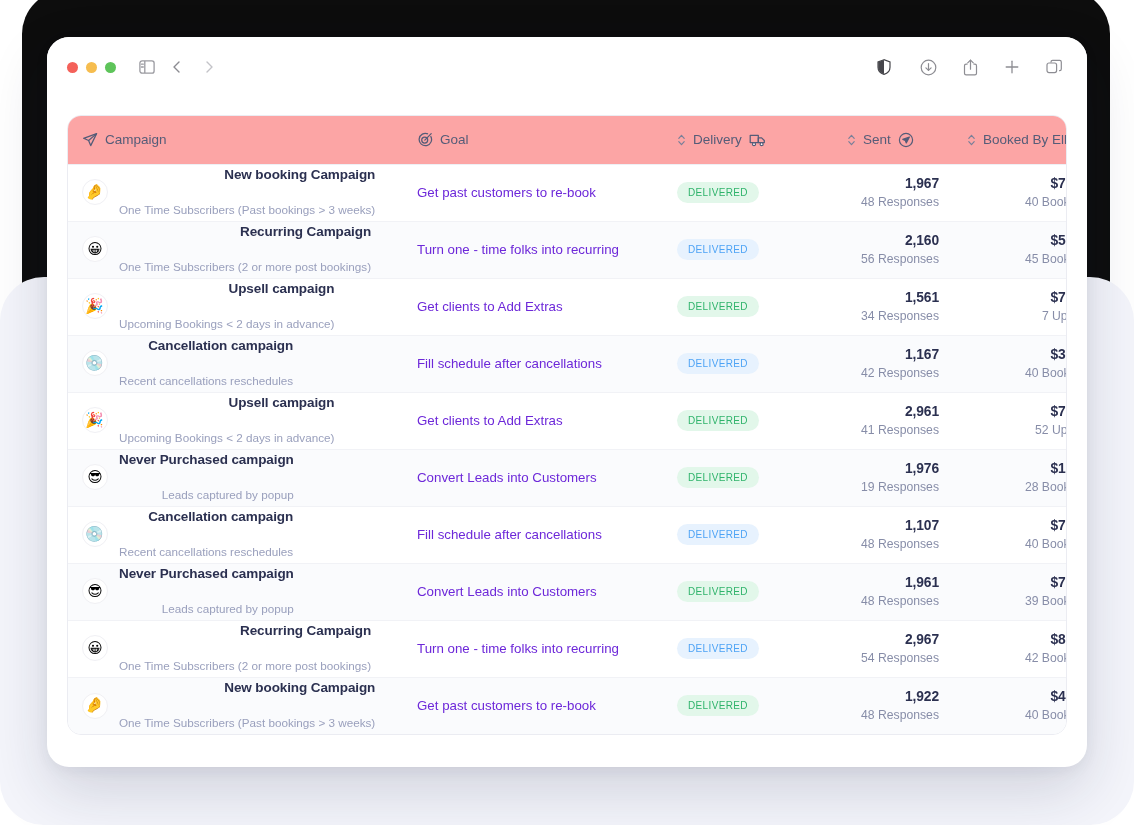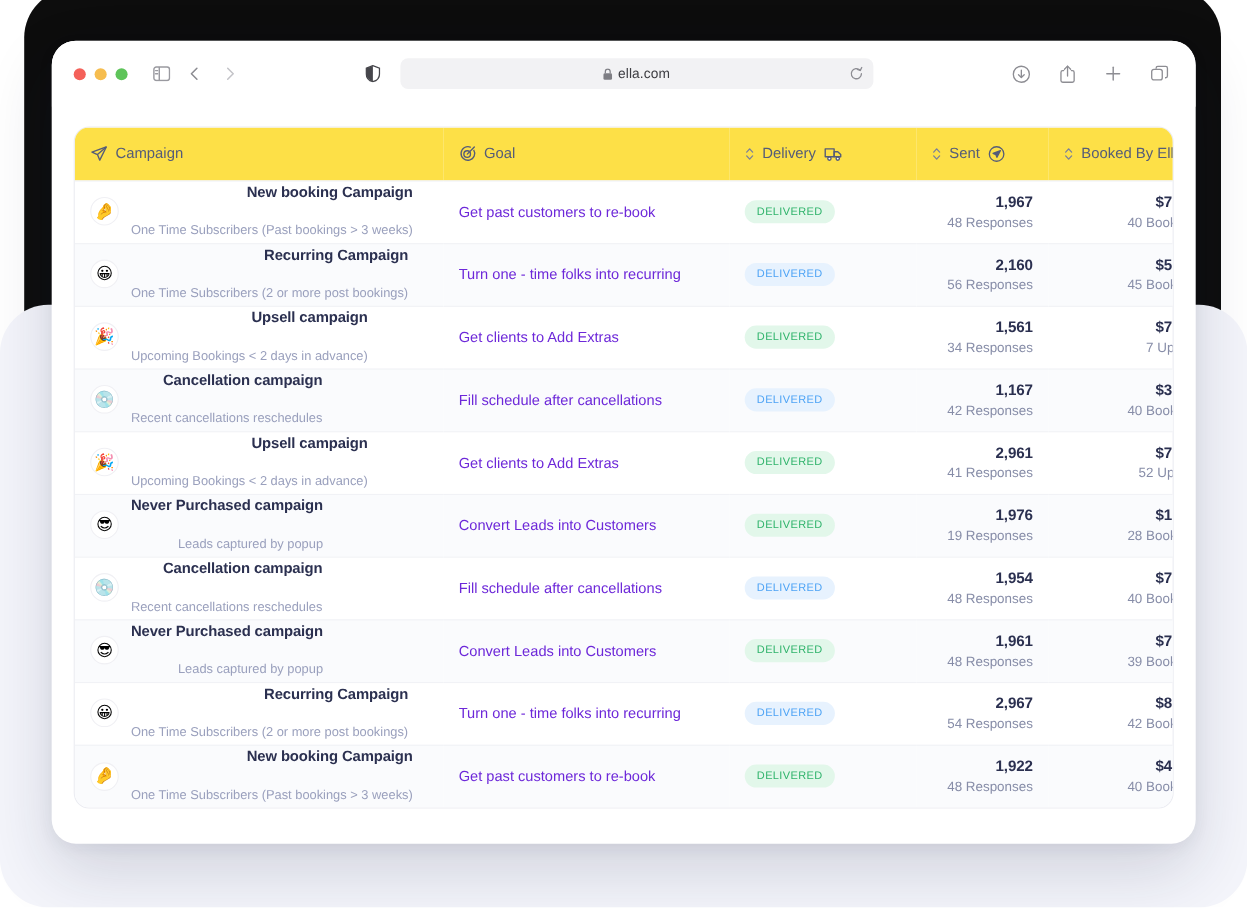--- a/index.html
+++ b/index.html
@@ -91,21 +91,21 @@
     border: 1px solid #ebecf2;
     border-radius: 14px;
     overflow: hidden;
     background: #ffffff;
   }
 
   
   table.grid { width: 100%; border-collapse: collapse; table-layout: fixed; }
 
   thead th {
-    background: #fde047;
+    background: #fca5a5;
     height: 48px;
     font-size: 13.5px;
     font-weight: 400;
     color: #555c78;
     padding: 0 14px;
     text-align: left;
     border-bottom: 1px solid #eef0f5;
     white-space: nowrap;
     vertical-align: middle;
   }
@@ -212,37 +212,20 @@
         </span>
       </div>
 
       <span class="tb-icon shield">
         <svg width="14" height="16" viewBox="0 0 14 16">
           <path d="M7 .7 1 3v5.2c0 3.4 2.5 6.1 6 7.1 3.5-1 6-3.7 6-7.1V3L7 .7Z" fill="none" stroke="#46464b" stroke-width="1.2"></path>
           <path d="M7 .9 1.2 3.1v5.1c0 3.2 2.4 5.8 5.8 6.8V.9Z" fill="#46464b"></path>
         </svg>
       </span>
 
-      <div class="urlbar">
-        <span class="url-inner">
-          <span class="url-lock">
-            <svg width="9" height="11" viewBox="0 0 9 11" fill="currentColor">
-              <rect x="0.6" y="4.6" width="7.8" height="6" rx="1.3"></rect>
-              <path d="M2.3 4.6V3.1a2.2 2.2 0 0 1 4.4 0v1.5" fill="none" stroke="currentColor" stroke-width="1.1"></path>
-            </svg>
-          </span>
-          <span class="url-text">ella.com</span>
-        </span>
-        <span class="reload">
-          <svg width="13" height="13" viewBox="0 0 13 13" fill="none" stroke="currentColor" stroke-width="1.2" stroke-linecap="round">
-            <path d="M11.1 6.5a4.6 4.6 0 1 1-1.4-3.3"></path>
-            <polyline points="11.4,0.9 10.1,3.5 7.4,2.6"></polyline>
-          </svg>
-        </span>
-      </div>
 
       <div class="right-icons">
         <span class="tb-icon">
           <svg width="17" height="17" viewBox="0 0 17 17" fill="none" stroke="#8d8d93" stroke-width="1.2" stroke-linecap="round" stroke-linejoin="round">
             <circle cx="8.5" cy="8.5" r="7.3"></circle>
               <line x1="8.5" y1="4.7" x2="8.5" y2="11.3"></line>
               <polyline points="5.9,8.9 8.5,11.4 11.1,8.9"></polyline>
           </svg>
         </span>
         <span class="tb-icon">
@@ -510,21 +493,21 @@
                     <span class="camp-txt">
                       <div class="camp-title">Cancellation campaign</div>
                       <div class="camp-sub">Recent cancellations reschedules</div>
                     </span>
                   </div>
                 </td>
                 <td><span class="goal-txt">Fill schedule after cancellations</span></td>
                 <td><span class="badge blue">DELIVERED</span></td>
                 <td>
                   <div class="metric">
-                    <div class="big">1,954</div>
+                    <div class="big">1,107</div>
                     <div class="sub">48 Responses</div>
                   </div>
                 </td>
                 <td>
                   <div class="metric">
                     <div class="big">$7,428</div>
                     <div class="sub">40 Bookings</div>
                   </div>
                 </td>
               </tr>

